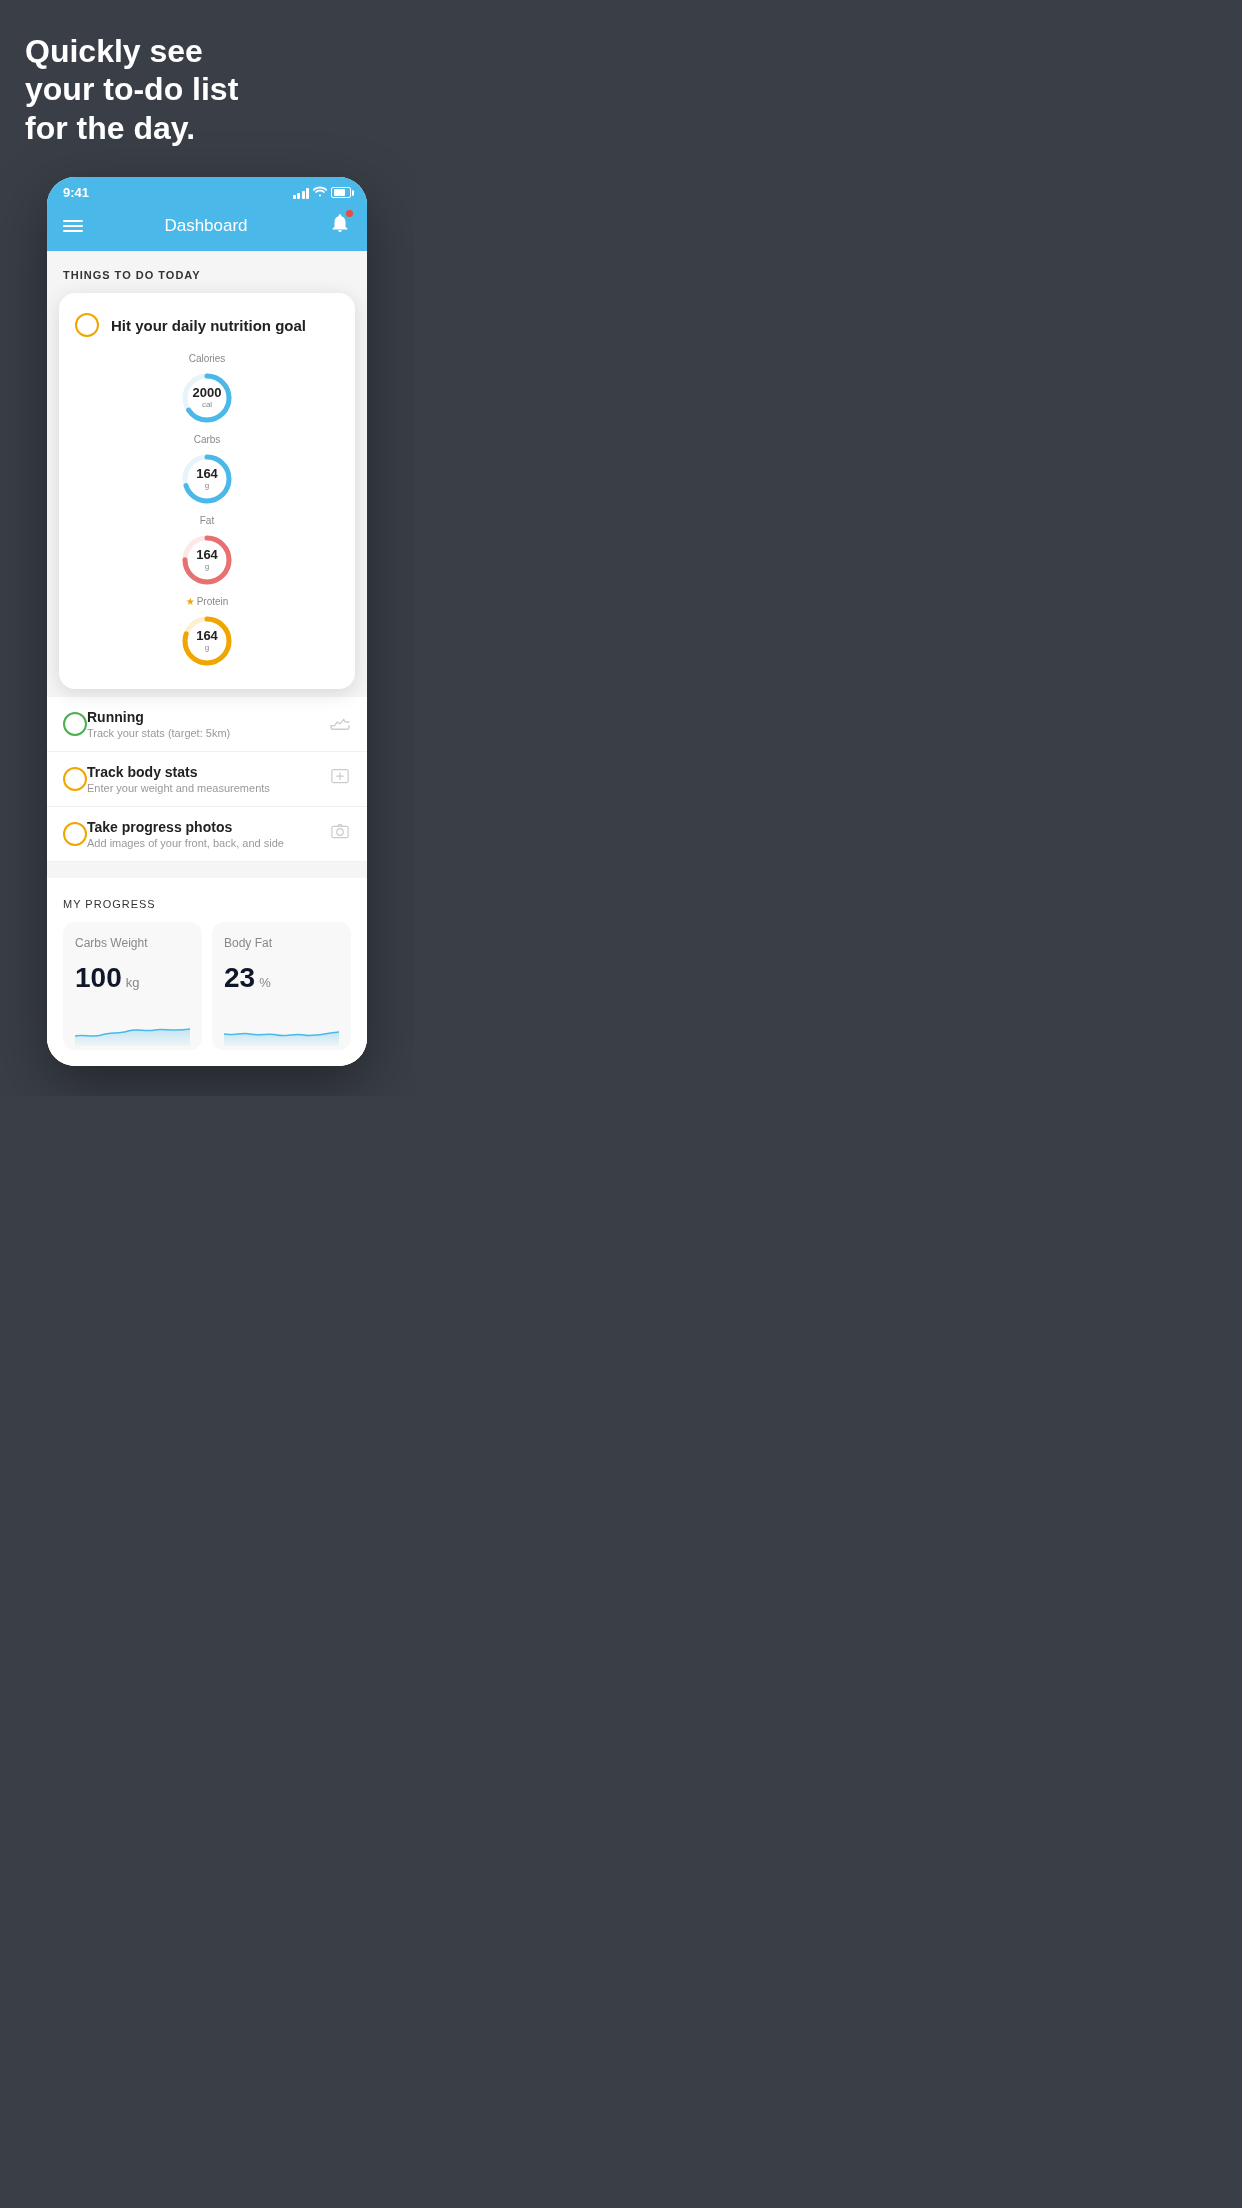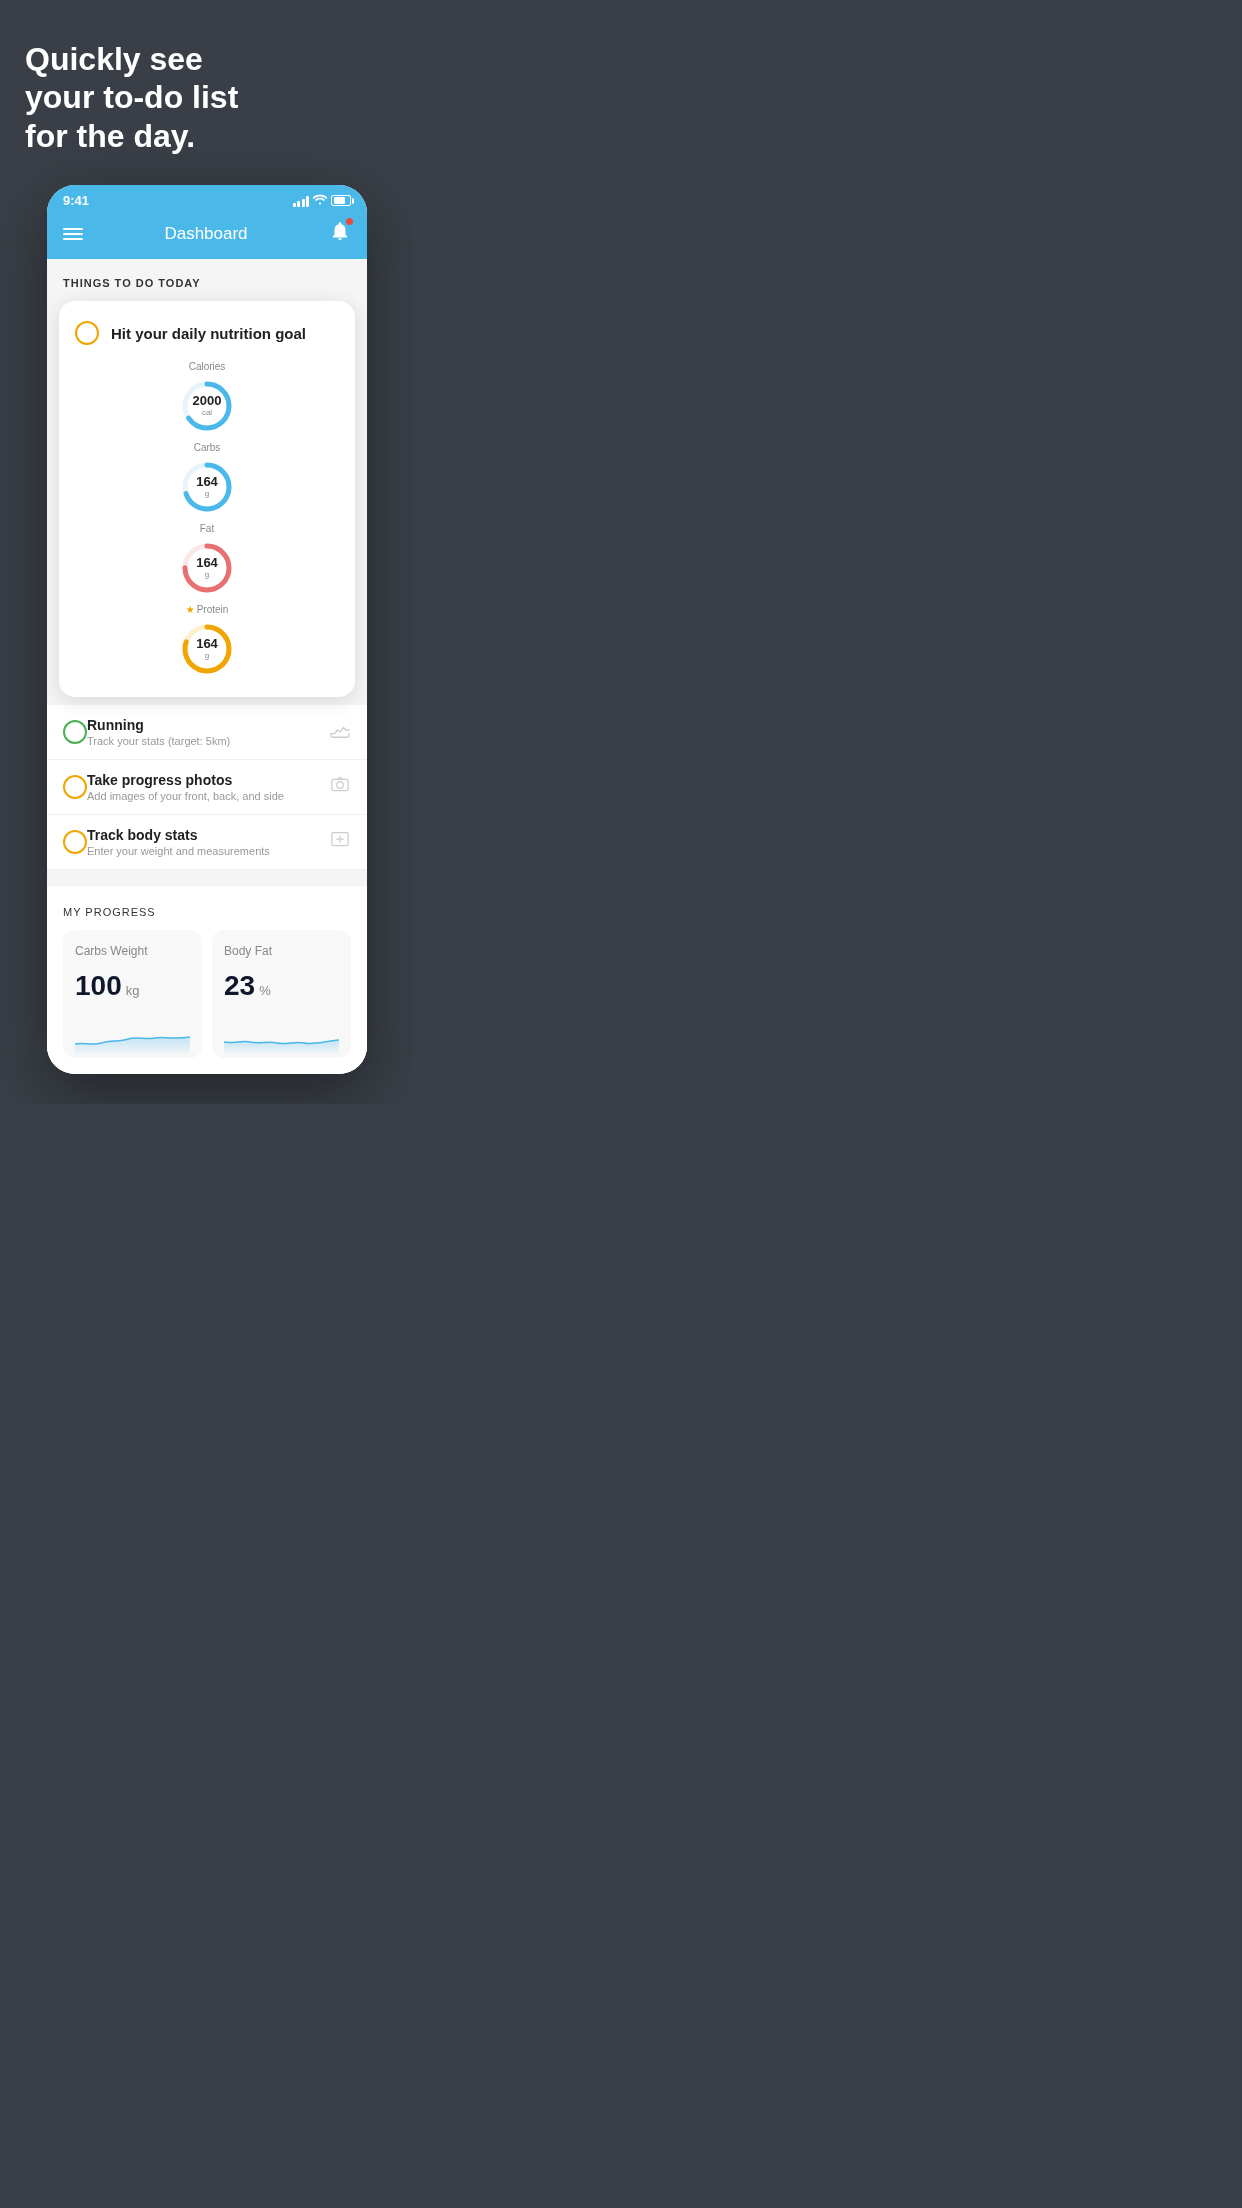--- a/index.html
+++ b/index.html
@@ -12,21 +12,21 @@
       font-family: -apple-system, BlinkMacSystemFont, 'Helvetica Neue', Arial, sans-serif;
       display: flex;
       flex-direction: column;
       align-items: center;
       overflow-x: hidden;
     }
 
     .bg-wrapper {
       width: 100%;
       background-color: #3a3f47;
-      padding: 40px 20px 30px 20px;
+      padding: 32px 20px 30px 20px;
       display: flex;
       flex-direction: column;
       align-items: center;
     }
 
     .headline {
       width: 100%;
       color: #ffffff;
       font-size: 32px;
       font-weight: 800;
@@ -493,43 +493,43 @@
             <svg width="22" height="18" viewBox="0 0 24 20" fill="none" stroke="#ccc" stroke-width="1.5" stroke-linecap="round" stroke-linejoin="round">
               <path d="M2 14h4l3-4 3 2 4-5 2 3h4"></path>
               <path d="M2 14v2a2 2 0 002 2h16a2 2 0 002-2v-2"></path>
             </svg>
           </span>
         </div>
 
         <div class="todo-item">
           <div class="circle-checkbox"></div>
           <div class="todo-item-content">
+            <div class="todo-item-title">Track body stats</div>
+            <div class="todo-item-sub">Enter your weight and measurements</div>
+          </div>
+          <span class="todo-icon">
+            <svg width="22" height="18" viewBox="0 0 24 22" fill="none" stroke="#ccc" stroke-width="1.5" stroke-linecap="round" stroke-linejoin="round">
+              <rect x="2" y="2" width="20" height="16" rx="2"></rect>
+              <line x1="8" y1="10" x2="16" y2="10"></line>
+              <line x1="12" y1="6" x2="12" y2="14"></line>
+            </svg>
+          </span>
+        </div>
+
+        <div class="todo-item">
+          <div class="circle-checkbox"></div>
+          <div class="todo-item-content">
             <div class="todo-item-title">Take progress photos</div>
             <div class="todo-item-sub">Add images of your front, back, and side</div>
           </div>
           <span class="todo-icon">
             <svg width="22" height="18" viewBox="0 0 24 22" fill="none" stroke="#ccc" stroke-width="1.5" stroke-linecap="round" stroke-linejoin="round">
               <rect x="2" y="4" width="20" height="14" rx="2"></rect>
               <circle cx="12" cy="11" r="4"></circle>
               <path d="M9 4l1.5-2h3L15 4"></path>
-            </svg>
-          </span>
-        </div>
-
-        <div class="todo-item">
-          <div class="circle-checkbox"></div>
-          <div class="todo-item-content">
-            <div class="todo-item-title">Track body stats</div>
-            <div class="todo-item-sub">Enter your weight and measurements</div>
-          </div>
-          <span class="todo-icon">
-            <svg width="22" height="18" viewBox="0 0 24 22" fill="none" stroke="#ccc" stroke-width="1.5" stroke-linecap="round" stroke-linejoin="round">
-              <rect x="2" y="2" width="20" height="16" rx="2"></rect>
-              <line x1="8" y1="10" x2="16" y2="10"></line>
-              <line x1="12" y1="6" x2="12" y2="14"></line>
             </svg>
           </span>
         </div>
 
       </div>
 
       <div class="progress-section">
         <div class="progress-title">MY PROGRESS</div>
         <div class="progress-cards">
 

